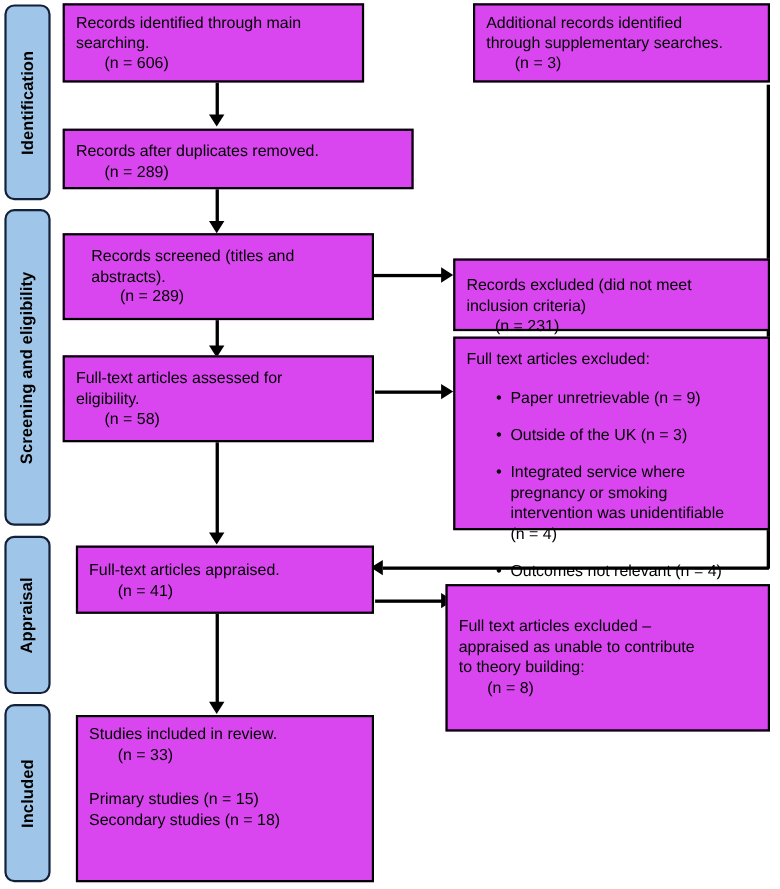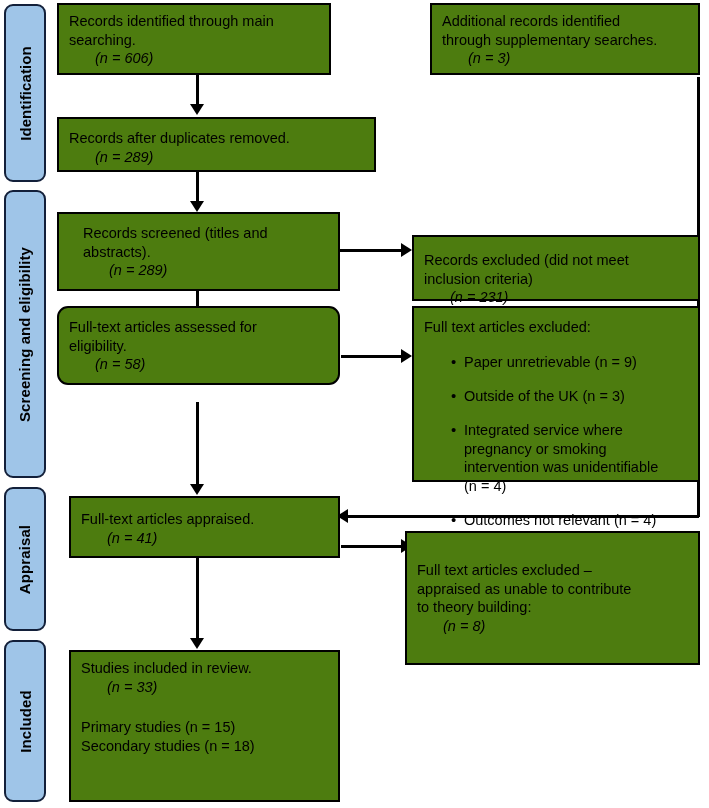--- a/index.html
+++ b/index.html
@@ -37,30 +37,30 @@
     white-space: nowrap;
     font-size: 15px;
     font-weight: bold;
     color: #000000;
     letter-spacing: 0.1px;
   }
 
   
   .box {
     position: absolute;
-    background: #4d7c0f;
+    background: #d946ef;
     border: 2.5px solid #000000;
     box-sizing: border-box;
     padding: 7px 10px 6px 10px;
     font-size: 14.5px;
     line-height: 1.28;
     color: #000000;
   }
   .box .ln { display: block; white-space: pre-wrap; }
-  .box .indent { padding-left: 26px; font-style: italic; }
+  .box .indent { padding-left: 26px; }
   .box .spacer { display: block; height: 22px; }
 
   ul.bullets {
     margin: 0;
     padding: 0 0 0 24px;
     list-style: none;
   }
   ul.bullets li {
     position: relative;
     margin: 16px;
@@ -176,21 +176,21 @@
     <span class="ln">abstracts).</span>
     <span class="ln indent">(n = 289)</span>
   </div>
 
   <div class="box" style="left:412px; top:210px; width:288px; height:66px; padding-top:14px;margin-top:25px;">
     <span class="ln">Records excluded (did not meet</span>
     <span class="ln">inclusion criteria)</span>
     <span class="ln indent">(n = 231)</span>
   </div>
 
-  <div class="box" style="left:57px; top:306px; width:283px; height:79px; padding-top:10px;border-radius:11px;">
+  <div class="box" style="left:57px; top:323px; width:283px; height:79px; padding-top:10px;">
     <span class="ln">Full-text articles assessed for</span>
     <span class="ln">eligibility.</span>
     <span class="ln indent">(n = 58)</span>
   </div>
 
   <div class="box" style="left:412px; top:306px; width:288px; height:176px; padding-top:10px;">
     <span class="ln">Full text articles excluded:</span>
     <ul class="bullets">
       <li>
         <span>Paper unretrievable (n = 9)</span>

